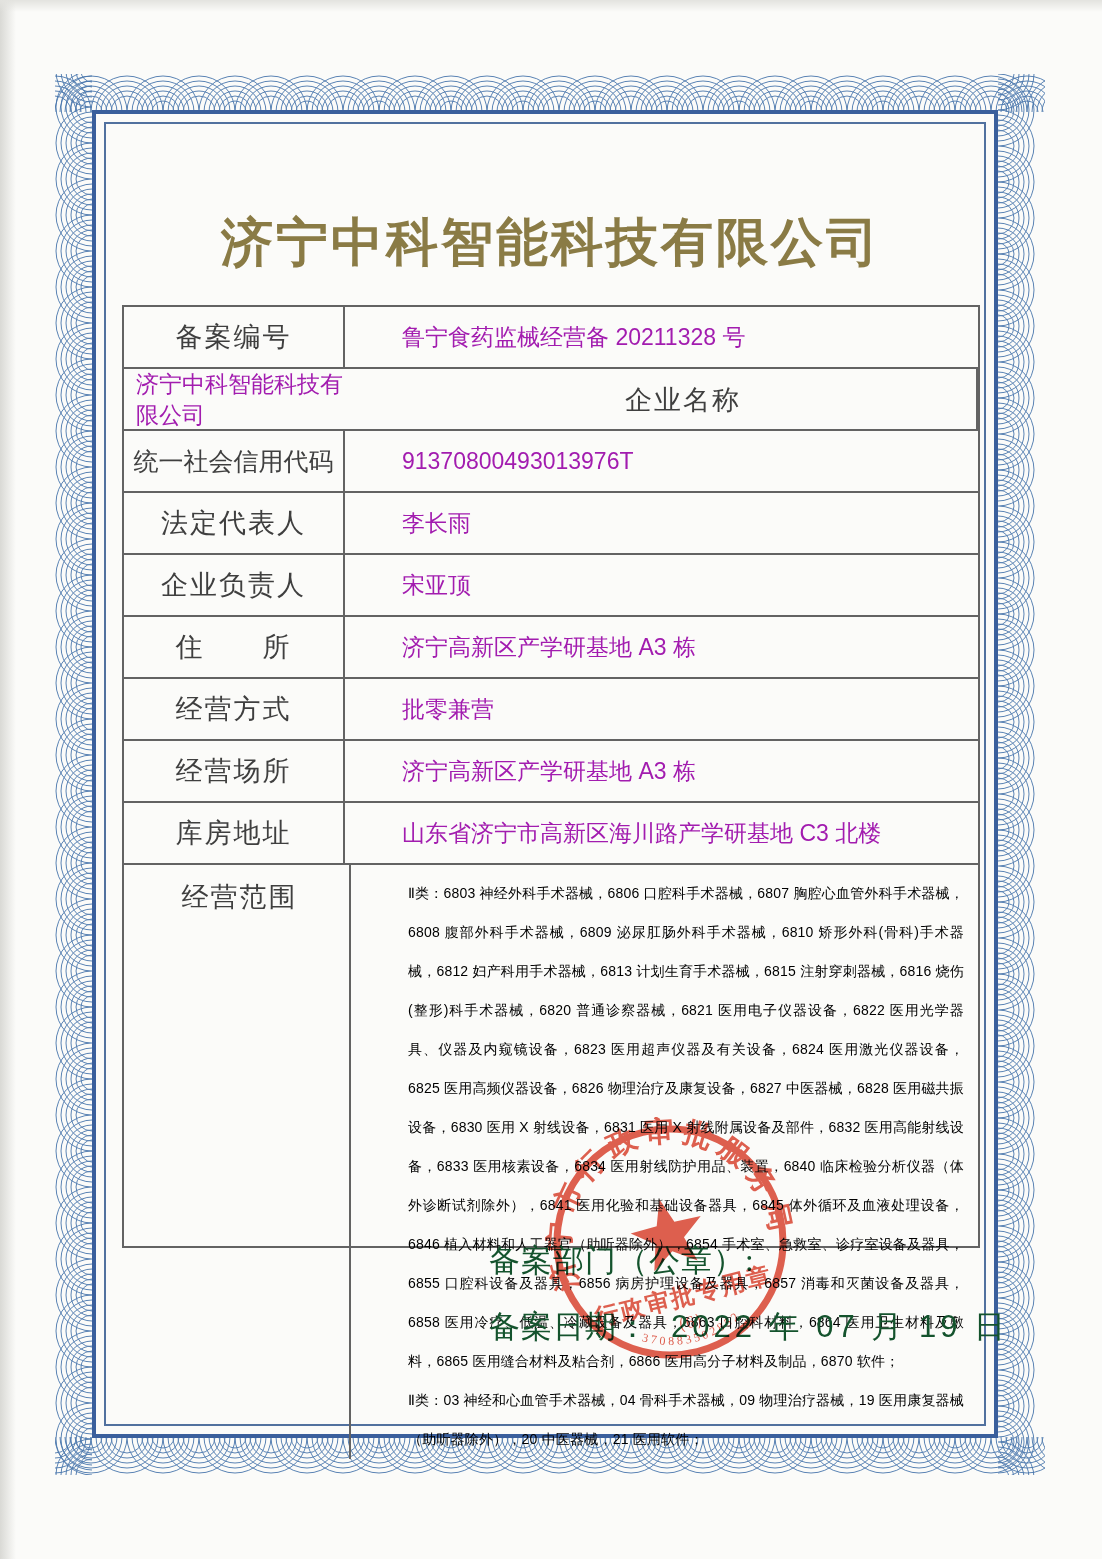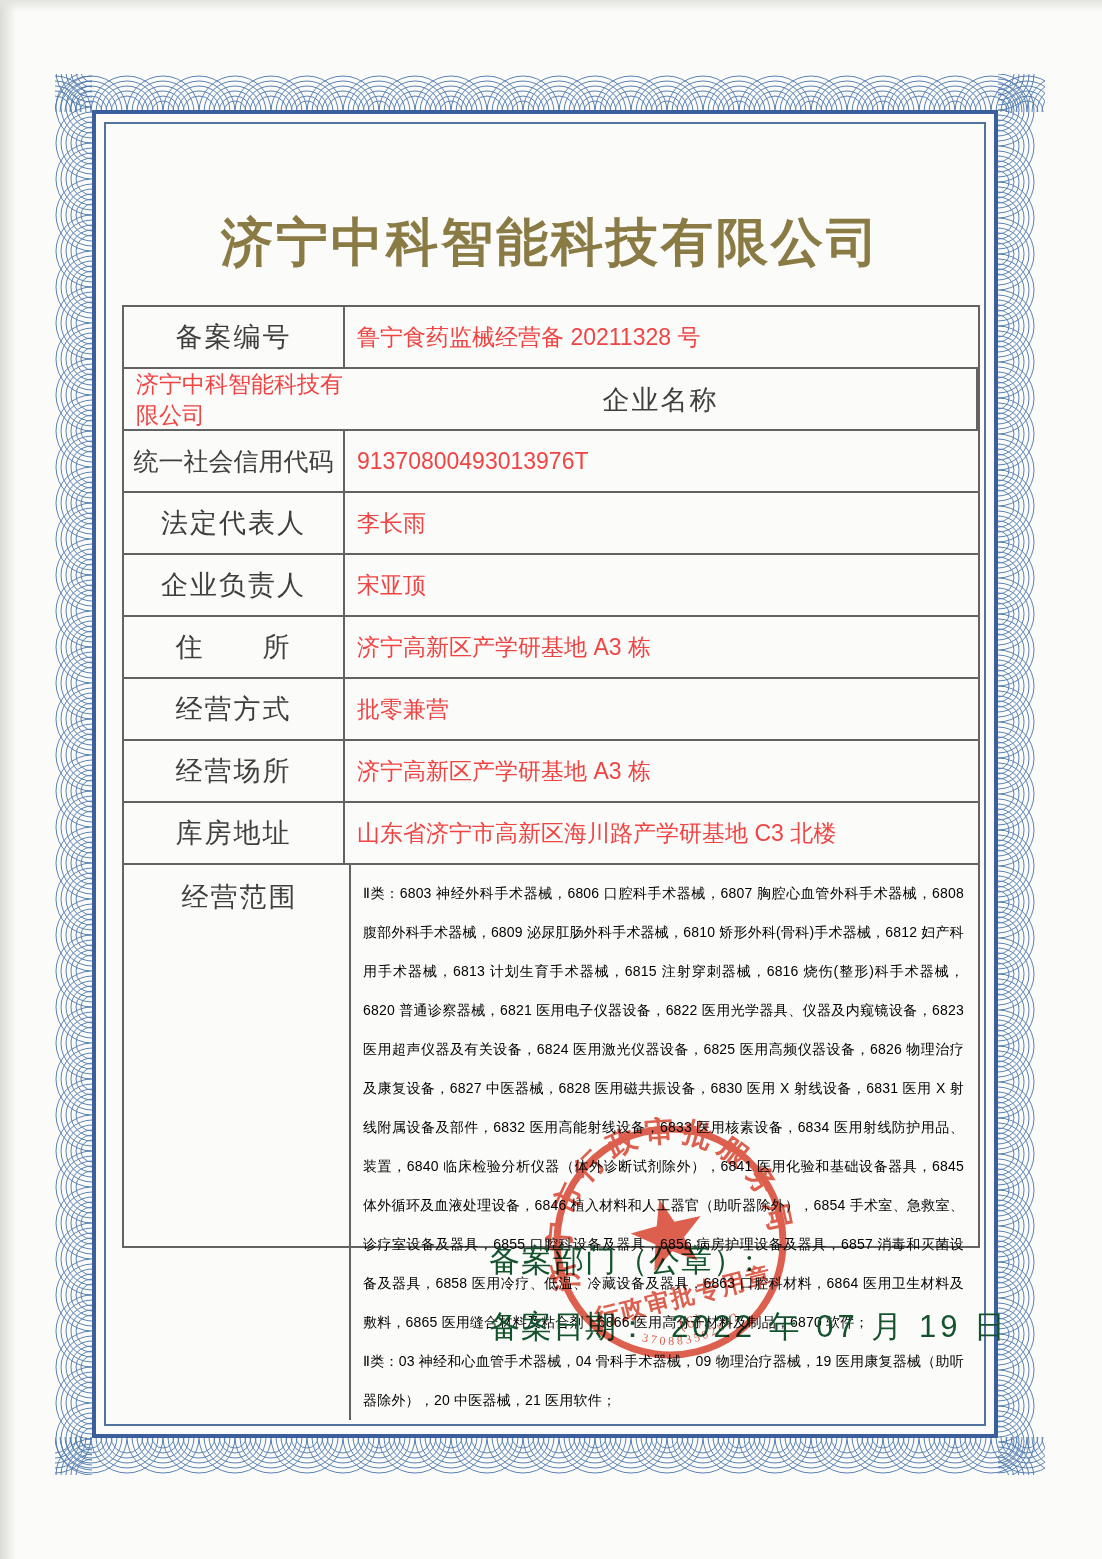--- a/index.html
+++ b/index.html
@@ -34,32 +34,32 @@
     font-size:52px;font-weight:bold;letter-spacing:3px;
     color:#8a7b45;
     font-family:"Liberation Serif", serif;
   }
 
   .cert-table{
     position:absolute;left:122px;top:305px;width:858px;
     border:2px solid #636363;box-sizing:border-box;
     background:transparent;
   }
-  .row{display:grid;grid-template-columns:221px 1fr;border-bottom:2px solid #636363;}
+  .row{display:grid;grid-template-columns:221px 1fr;border-bottom:2px solid #636363;gap:45px;}
   .row.regular{height:60px;}
   .row.scope-row{height:381px;border-bottom:none;padding-left:6px;}
   .cell{display:flex;align-items:center;box-sizing:border-box;}
   .cell.label{
     justify-content:center;border-right:2px solid #636363;
     font-size:27px;letter-spacing:2px;color:#3f3f3f;
     font-family:"Liberation Serif", serif;
   }
   .row.credit-code .cell.label{font-size:25px;letter-spacing:0;}
   .cell.value{
-    padding-left:12px;font-size:23px;color:#ef4444;
+    padding-left:12px;font-size:23px;color:#a21caf;
     font-family:"Liberation Sans", sans-serif;
   }
   .cell.scope-label{align-items:flex-start;padding-top:14px;}
   .cell.scope-value{
     display:block;padding:9px 14px 0 12px;
     font-family:"Liberation Sans", sans-serif;
   }
   .cell.scope-value p{
     margin:0;font-size:14px;line-height:39px;letter-spacing:.2px;
     text-align:justify;color:#000000;

